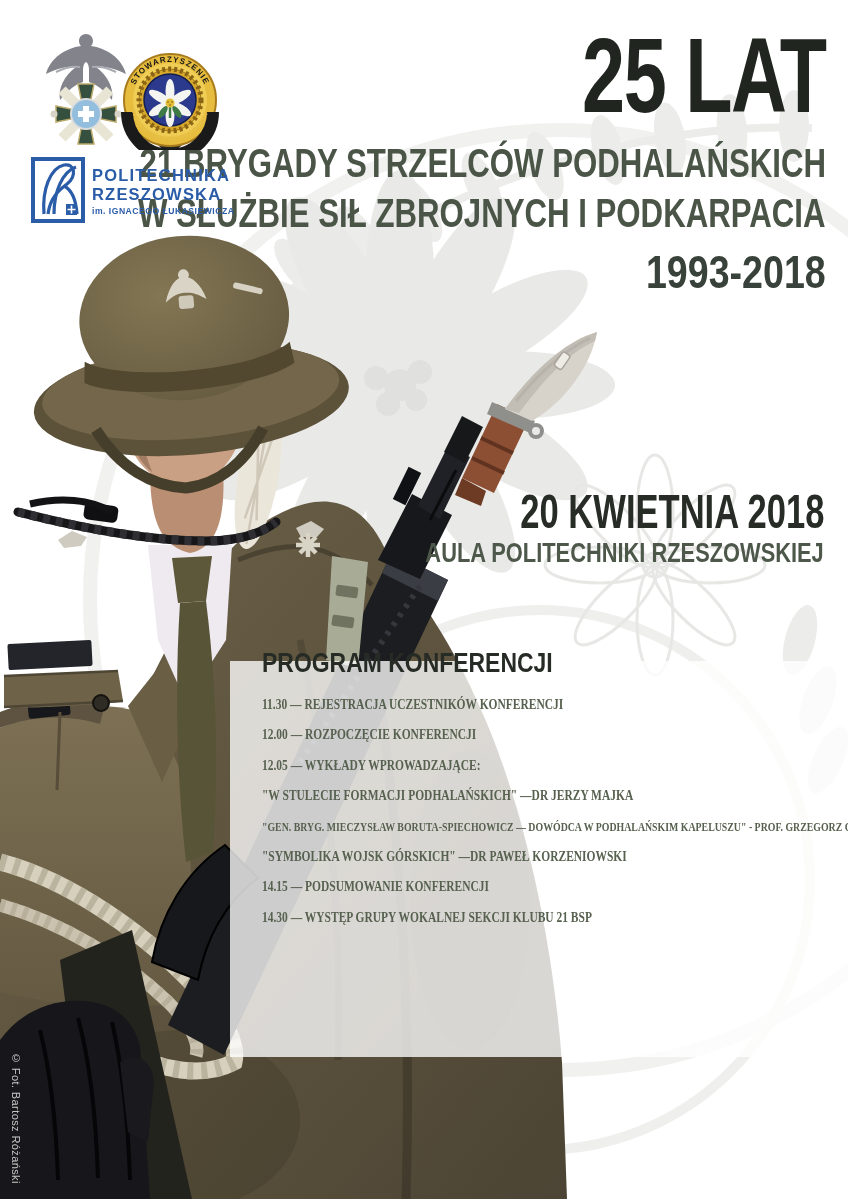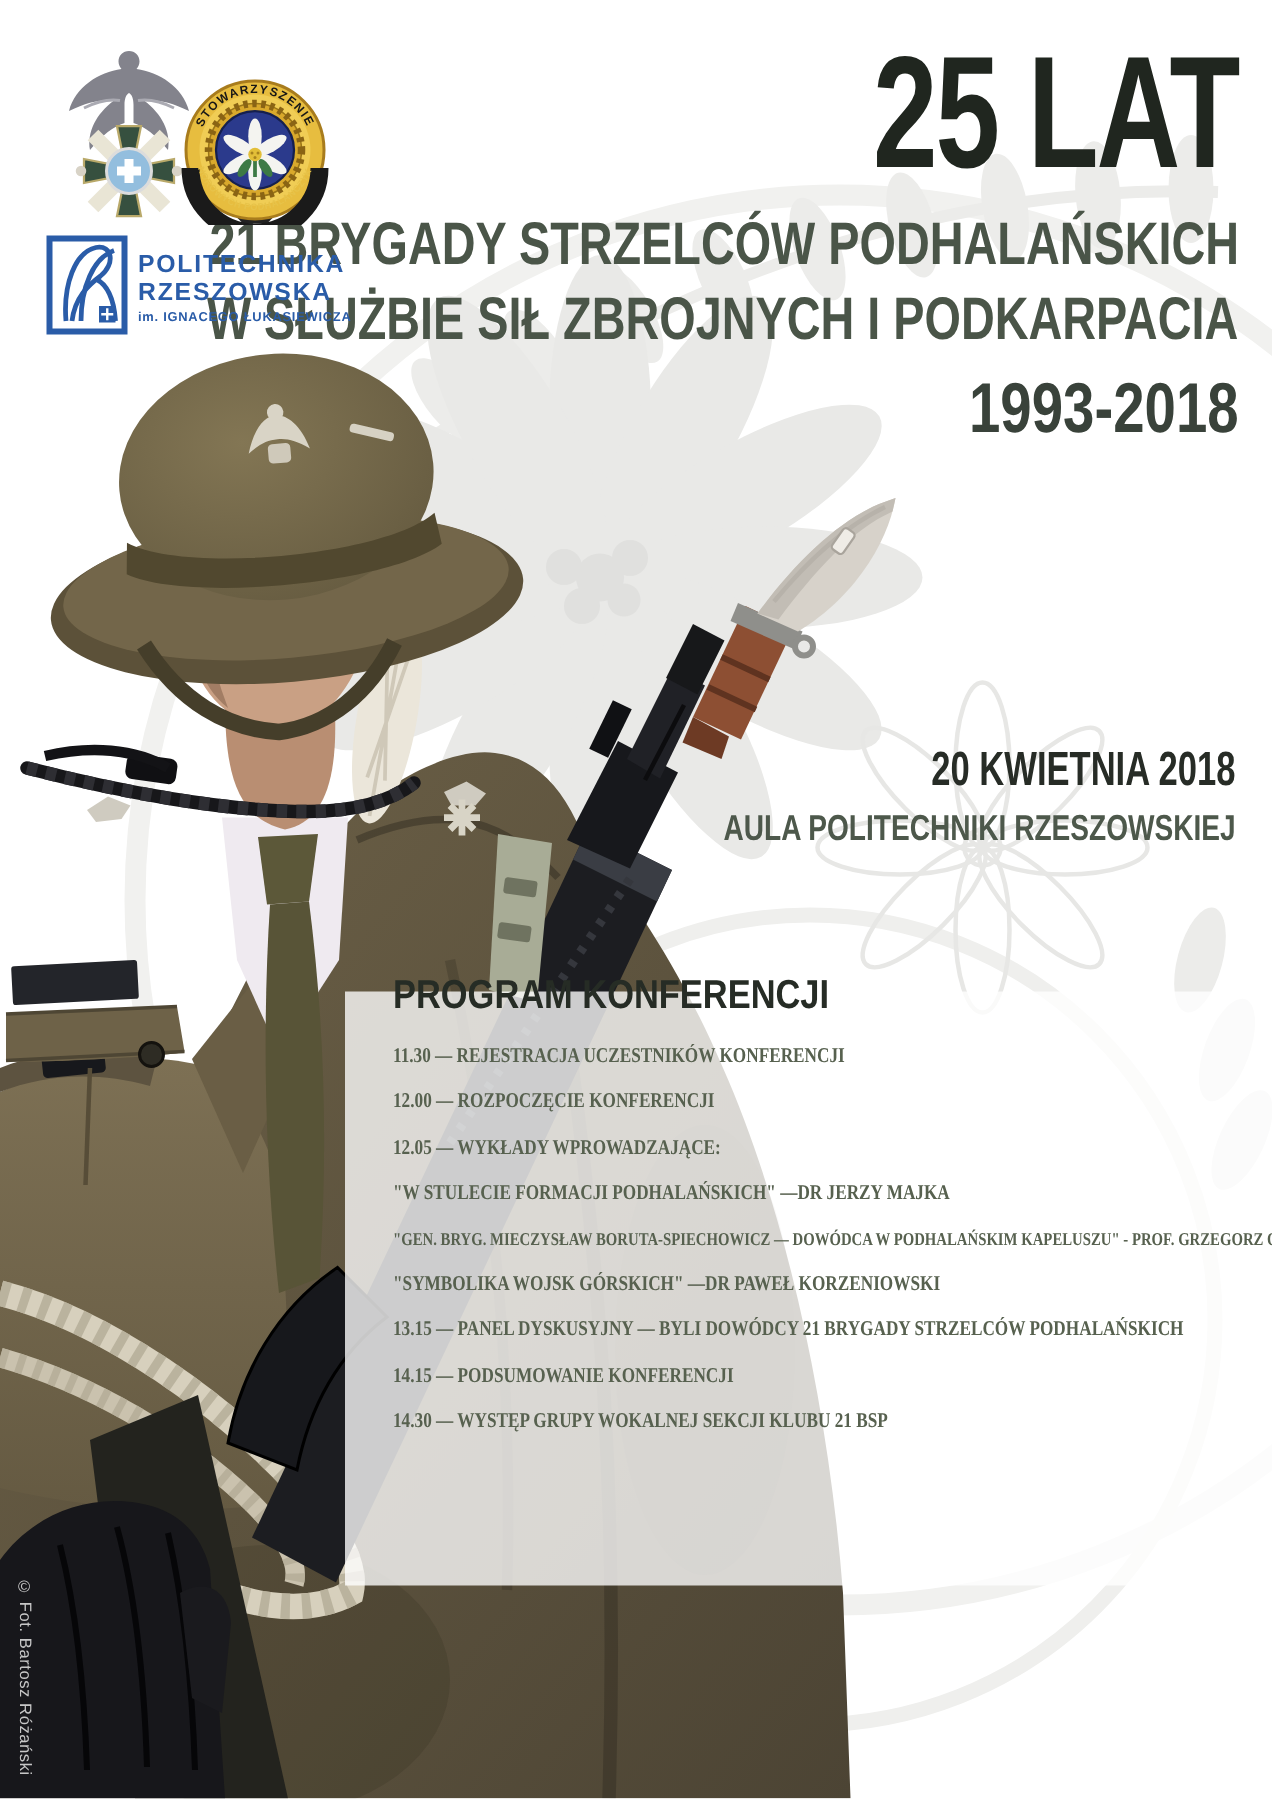--- a/index.html
+++ b/index.html
@@ -12,22 +12,22 @@
   .s73{transform:scaleX(.73);} .s78{transform:scaleX(.78);} .s80{transform:scaleX(.80);}
   .s72{transform:scaleX(.72);} .s82{transform:scaleX(.82);} .s85{transform:scaleX(.85);}
 
   
   .title-block{position:absolute;top:22px;right:22px;text-align:right;z-index:3;}
   .big-years{font-size:106px;line-height:1;font-weight:700;letter-spacing:-2px;color:#20261f;margin-bottom:10px;}
   .sub-line{font-size:40px;line-height:50px;font-weight:700;color:#4a5548;letter-spacing:0;}
   .period-line{font-size:47px;line-height:56px;font-weight:700;color:#39423a;margin-top:6px;}
 
   .event-block{position:absolute;top:489px;right:24px;text-align:right;z-index:3;}
-  .event-date{font-size:32px;line-height:46px;font-weight:700;color:#272c26;}
-  .event-sub{font-size:24px;line-height:36px;font-weight:700;color:#4d584b;}
+  .event-date{font-size:48px;line-height:46px;font-weight:700;color:#272c26;}
+  .event-sub{font-size:28px;line-height:36px;font-weight:700;color:#4d584b;}
 
   
   .program-panel{position:absolute;left:230px;top:661px;width:618px;height:396px;
                  background:rgba(255,255,255,0.78);z-index:2;}
   .panel-content{position:absolute;left:32px;top:16px;right:4px;z-index:3;}
   .program-heading{font-size:27px;line-height:34px;font-weight:700;color:#262c25;margin-bottom:17px;}
   .p-item{height:30.4px;font-size:14px;font-weight:700;color:#57614f;white-space:nowrap;font-family:Liberation Serif, serif;}
   .p-item .small{font-size:12px;}
 
   .credit{position:absolute;left:10px;top:1052px;height:147px;z-index:4;
@@ -221,21 +221,20 @@
   <div class="panel-content" style="left:262px;top:646px;">
     <div class="program-heading">
       <span class="cxl s85">PROGRAM KONFERENCJI</span>
     </div>
     <div class="p-item"><span class="cxl s82">11.30 — REJESTRACJA UCZESTNIKÓW KONFERENCJI</span></div>
     <div class="p-item"><span class="cxl s82">12.00 — ROZPOCZĘCIE KONFERENCJI</span></div>
     <div class="p-item"><span class="cxl s82">12.05 — WYKŁADY WPROWADZAJĄCE:</span></div>
     <div class="p-item"><span class="cxl s82">"W STULECIE FORMACJI PODHALAŃSKICH" —DR JERZY MAJKA</span></div>
     <div class="p-item"><span class="cxl s82 small">"GEN. BRYG. MIECZYSŁAW BORUTA-SPIECHOWICZ — DOWÓDCA W PODHALAŃSKIM KAPELUSZU" - PROF. GRZEGORZ OSTASZ</span></div>
     <div class="p-item"><span class="cxl s82">"SYMBOLIKA WOJSK GÓRSKICH" —DR PAWEŁ KORZENIOWSKI</span></div>
-    <div class="p-item"><span class="cxl s82">13.15 — PANEL DYSKUSYJNY — BYLI DOWÓDCY 21 BRYGADY STRZELCÓW PODHALAŃSKICH</span></div>
     <div class="p-item"><span class="cxl s82">14.15 — PODSUMOWANIE KONFERENCJI</span></div>
     <div class="p-item"><span class="cxl s82">14.30 — WYSTĘP GRUPY WOKALNEJ SEKCJI KLUBU 21 BSP</span></div>
   </div>
 
   <div class="title-block">
     <div class="big-years">
       <span class="cxr s73">25 LAT</span>
     </div>
     <div class="sub-line">
       <span class="cxr s78">21 BRYGADY STRZELCÓW PODHALAŃSKICH</span>

